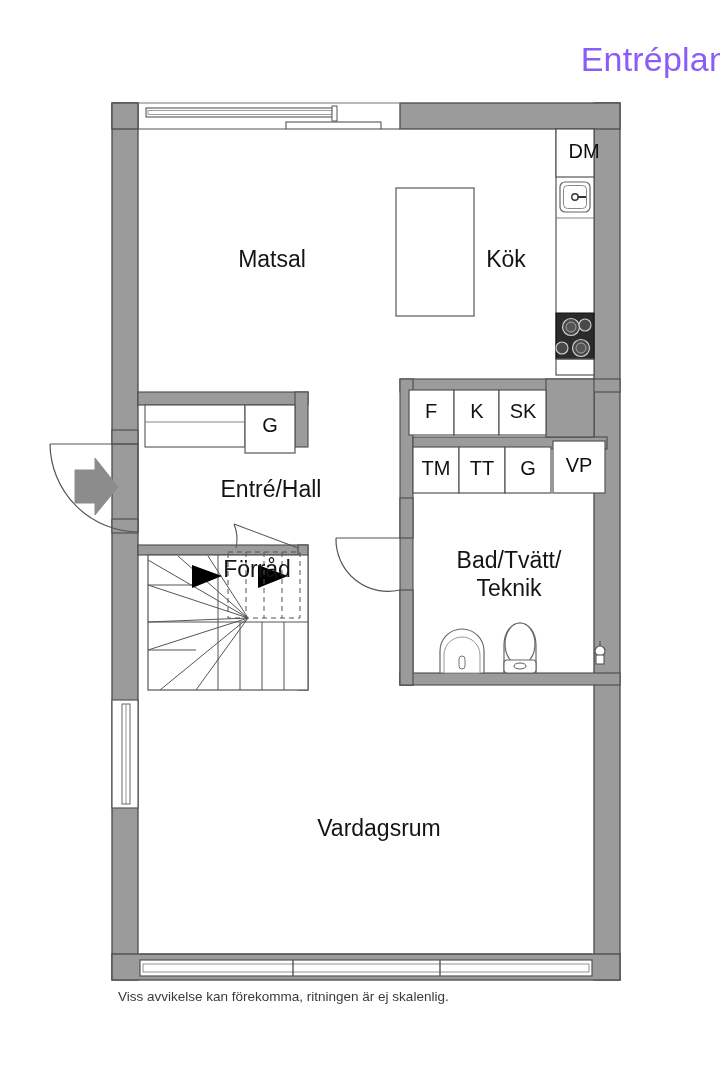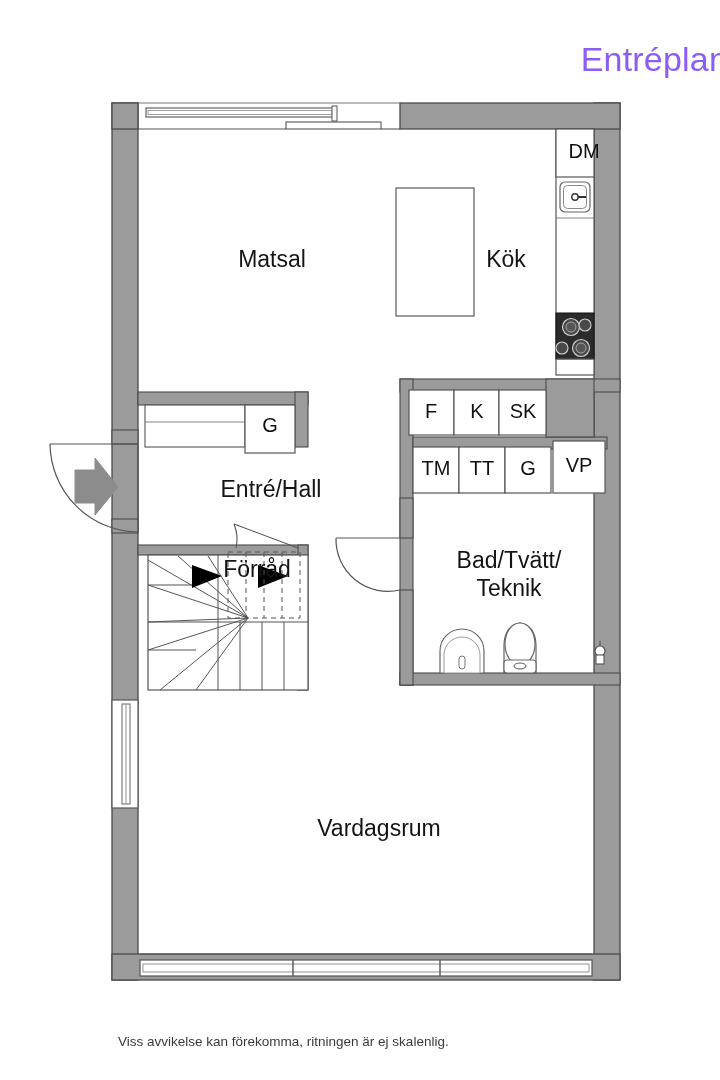--- a/index.html
+++ b/index.html
@@ -3,21 +3,21 @@
 <meta charset="utf-8">
 <style>
   html,body{margin:0;padding:0;background:#ffffff;}
   body{width:720px;height:1080px;font-family:"Liberation Sans","DejaVu Sans",sans-serif;color:#1a1a1a;overflow:hidden;}
   #stage{position:relative;width:720px;height:1080px;}
   #title{
     position:absolute;left:8px;top:40px;width:720px;text-align:right;
     font-size:34px;font-weight:400;letter-spacing:.2px;color:#8b5cf6;
   }
   #footer{
-    position:absolute;left:118px;top:1034px;width:560px;
+    position:absolute;left:118px;top:989px;width:560px;
     font-size:13.5px;color:#3a3a3a;text-align:left;
   }
   svg#plan{position:absolute;left:0;top:0;}
   .rmlabel{
     font-family:"Liberation Sans","DejaVu Sans",sans-serif;
     font-size:23px;fill:#141414;text-anchor:middle;dominant-baseline:middle;
   }
   .applabel{
     font-family:"Liberation Sans","DejaVu Sans",sans-serif;
     font-size:20px;fill:#111;text-anchor:middle;dominant-baseline:middle;

